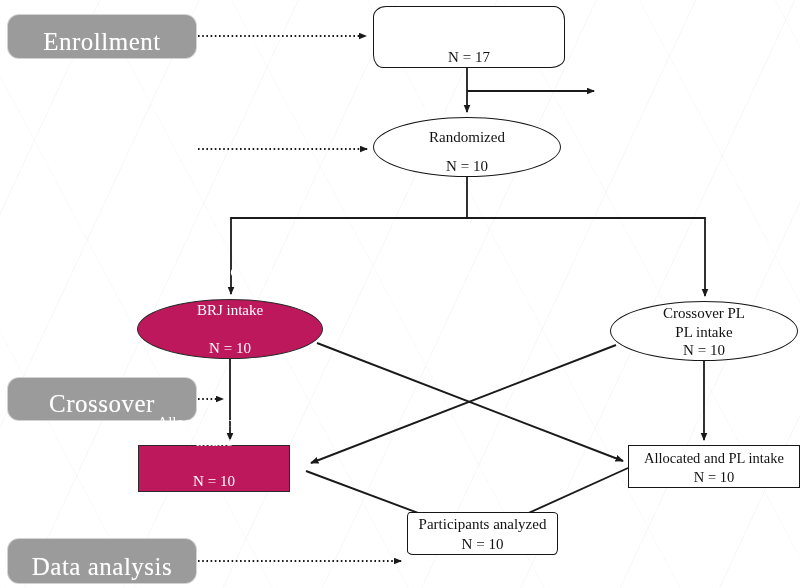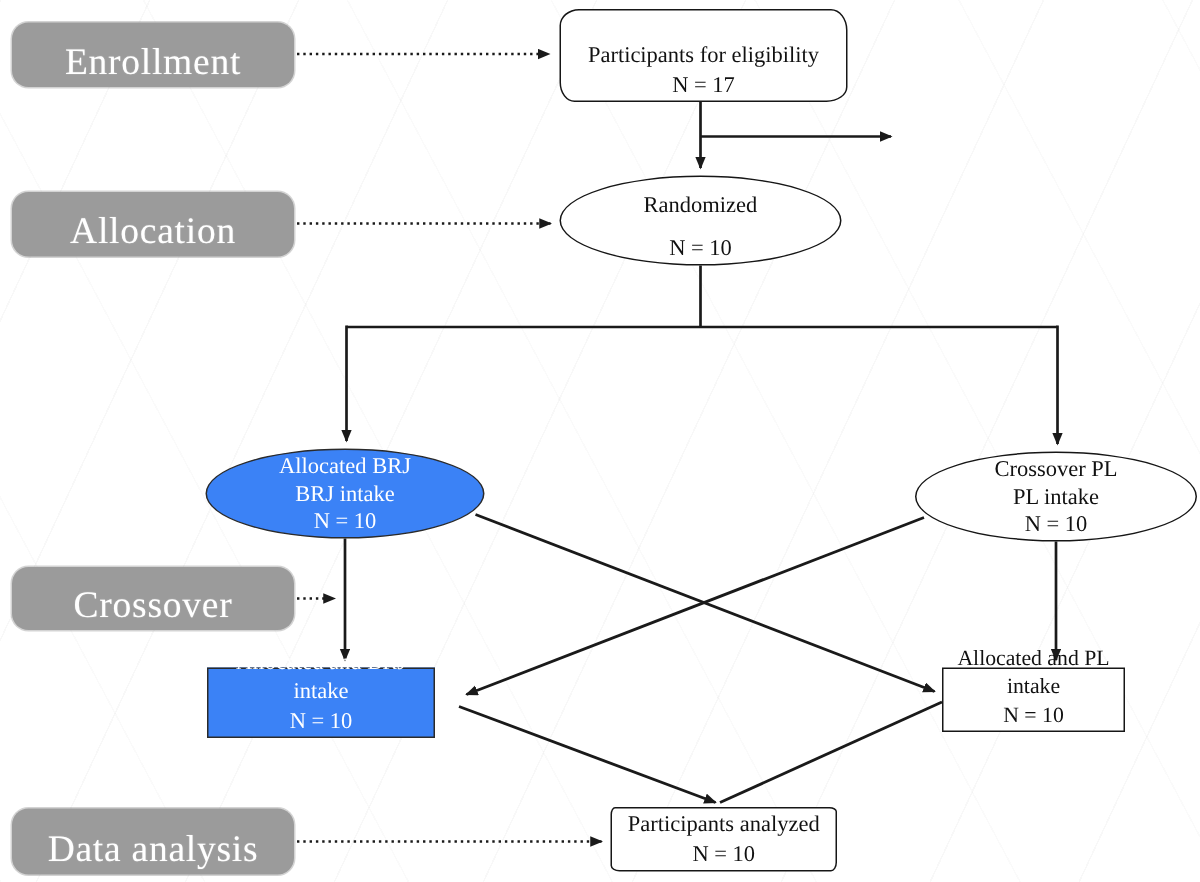--- a/index.html
+++ b/index.html
@@ -44,23 +44,24 @@
   .sketch1 { border-radius: 13px 11px 14px 10px / 11px 14px 10px 13px; }
   .sketch2 { border-radius: 3px 5px 4px 6px / 5px 3px 6px 4px; }
   .ellipse {
     border-radius: 50%;
     background: #ffffff;
     border: 1.7px solid #161616;
     font-size: 15px;
     font-family: Liberation Serif, serif;
   }
   .dark {
-    background: #3b82f6;
+    background: #be185d;
     border-color: #2a2a2a;
     color: #ffffff;
+    gap: 20px;
   }
   .gap-mid { height: 9px; }
 </style>
 </head>
 <body>
 
 <div id="canvas">
 
   <div id="texture"></div>
 
@@ -90,32 +91,28 @@
     <line x1="317" y1="343" x2="623" y2="461" stroke="#1a1a1a" stroke-width="1.9" marker-end="url(#arr)"></line>
     <line x1="616" y1="345" x2="311" y2="463" stroke="#1a1a1a" stroke-width="1.9" marker-end="url(#arr)"></line>
 
     <line x1="306" y1="471" x2="477" y2="535" stroke="#1a1a1a" stroke-width="1.9" marker-end="url(#arr)"></line>
     <line x1="628" y1="468" x2="480" y2="535" stroke="#1a1a1a" stroke-width="1.9"></line>
   </svg>
 
   <div class="node stage" style="left:8px; top:15px; width:188px; height:43px;">
     <span>Enrollment</span>
   </div>
-  <div class="node stage" style="left:8px; top:128px; width:188px; height:43px;">
-    <span>Allocation</span>
-  </div>
   <div class="node stage" style="left:8px; top:539px; width:188px; height:44px;">
     <span>Data analysis</span>
   </div>
   <div class="node stage" style="left:8px; top:378px; width:188px; height:42px;">
     <span>Crossover</span>
   </div>
 
   <div class="node box sketch1" style="left:373px; top:6px; width:192px; height:62px;">
-    <span>Participants for eligibility</span>
     <span>N = 17</span>
   </div>
 
 
   <div class="node ellipse" style="left:373px; top:117px; width:188px; height:60px;">
     <span>Randomized</span>
     <div class="gap-mid"></div>
     <span>N = 10</span>
   </div>
 
@@ -129,23 +126,23 @@
     <span>Crossover PL</span>
     <span>PL intake</span>
     <span>N = 10</span>
   </div>
 
   <div class="node box dark" style="left:138px; top:445px; width:152px; height:47px; border-color:#2a2a2a;">
     <span>Allocated and BRJ intake</span>
     <span>N = 10</span>
   </div>
 
-  <div class="node box" style="left:628px; top:445px; width:122px; height:43px; font-size:14.5px;">
+  <div class="node box" style="left:628px; top:445px; width:172px; height:43px; font-size:14.5px;">
     <span>Allocated and PL intake</span>
     <span>N = 10</span>
   </div>
 
-  <div class="node box sketch2" style="left:407px; top:538px; width:151px; height:43px;">
+  <div class="node box sketch2" style="left:407px; top:512px; width:151px; height:43px;">
     <span>Participants analyzed</span>
     <span>N = 10</span>
   </div>
 
 </div>
 
 </body></html>

